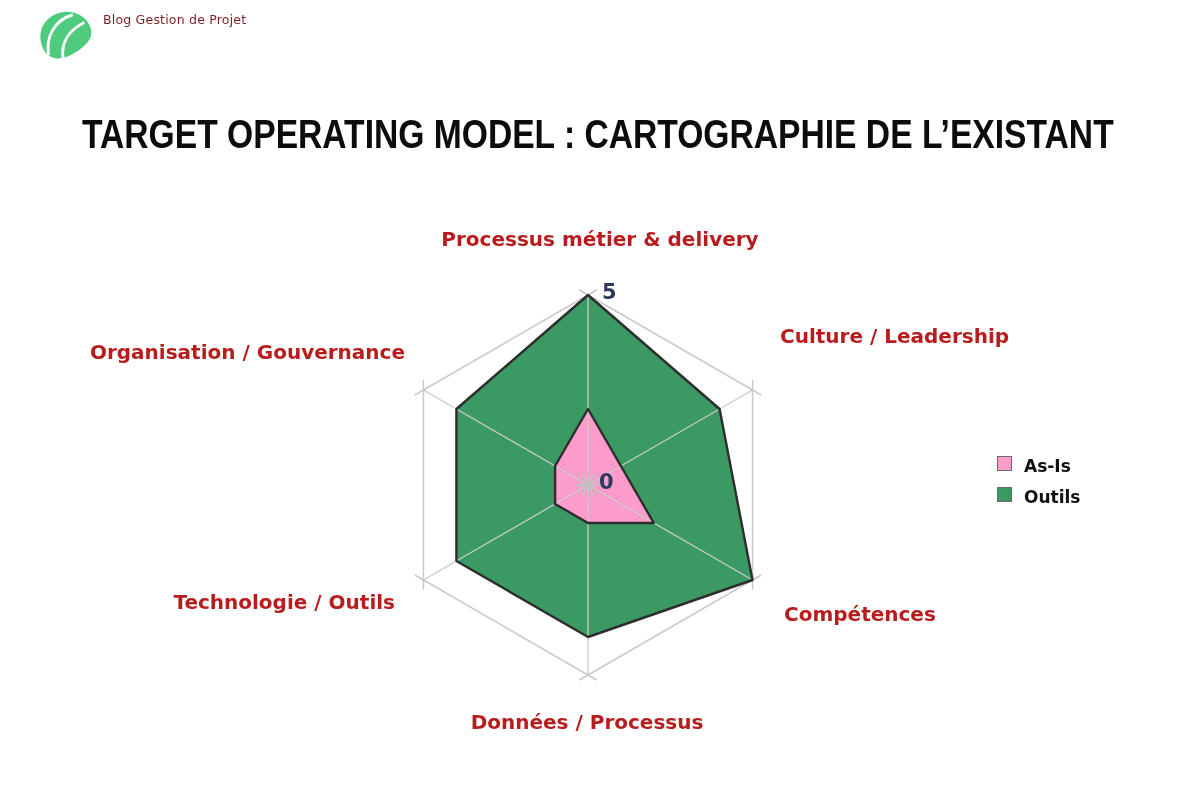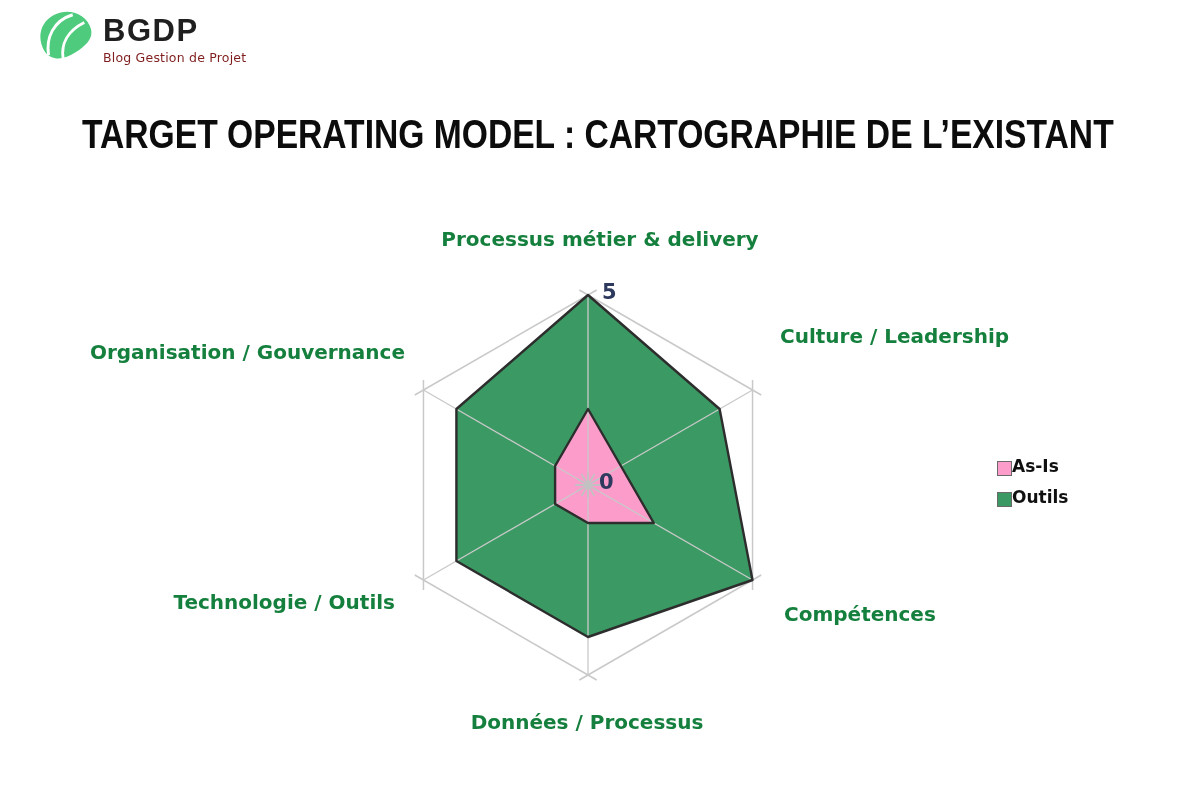--- a/index.html
+++ b/index.html
@@ -17,48 +17,47 @@
   .logo-sub{font-size:12.5px;font-weight:500;color:#7f1d1d;margin-top:4px;letter-spacing:.2px;}
   
   .title{
     position:absolute;left:82px;top:111px;margin:0;white-space:nowrap;
     font-family:"Liberation Sans",sans-serif;font-weight:800;font-size:41px;
     color:#0c0c0c;letter-spacing:0;transform:scaleX(.82);transform-origin:left top;
   }
   
   #radar-svg{position:absolute;left:0;top:0;}
   .axis-label{
-    position:absolute;font-size:20px;font-weight:bold;color:#15803d;
+    position:absolute;font-size:20px;font-weight:bold;color:#b91c1c;
     font-family:"DejaVu Sans",sans-serif;white-space:nowrap;
   }
   .al-center{text-align:center;}
   .al-right{text-align:right;}
   .tick-label{
     position:absolute;font-size:21px;font-weight:600;color:#2d3a5e;
     font-family:"DejaVu Sans",sans-serif;
   }
   
   .legend{position:absolute;left:997px;top:456px;display:flex;flex-direction:column;gap:11px;}
-  .legend-item{display:flex;align-items:flex-end;}
+  .legend-item{display:flex;align-items:flex-start;gap:12px;}
   .swatch{width:15px;height:15px;border:1.5px solid #6a6a6a;box-sizing:border-box;flex:none;}
   .legend-label{font-size:17px;font-weight:bold;color:#101010;}
 </style>
 </head>
 <body>
 
 <header class="logo">
   <span>
     <svg width="58" height="54" viewBox="0 0 60 56">
       <path d="M 9 45 C 1 33 3 15 19 7 C 35 -1 53 7 57 22 C 59 31 53 38 41 46 C 29 54 16 55 9 45 Z" fill="#4ecb7d"></path>
       <path d="M 13 49 C 10 31 18 13 38 7" fill="none" stroke="#ffffff" stroke-width="3"></path>
       <path d="M 28 52 C 26 38 32 24 50 15" fill="none" stroke="#ffffff" stroke-width="3"></path>
     </svg>
   </span>
   <div class="logo-text">
-    <div class="logo-name">BGDP</div>
     <div class="logo-sub">Blog Gestion de Projet</div>
   </div>
 </header>
 
 <h1 class="title">TARGET OPERATING MODEL : CARTOGRAPHIE DE L’EXISTANT</h1>
 
 <svg id="radar-svg" width="1200" height="800">
     <polygon points="588.0,295.0 719.6,409.0 752.5,580.0 588.0,637.0 456.4,561.0 456.4,409.0" fill="#3b9a63" stroke="none"></polygon>
     <polygon points="588.0,409.0 620.9,466.0 653.8,523.0 588.0,523.0 555.1,504.0 555.1,466.0" fill="#fc9ccb" stroke="none"></polygon>
     <line x1="588" y1="485" x2="588" y2="295" stroke="#c9c9c9" stroke-width="1.3"></line>

